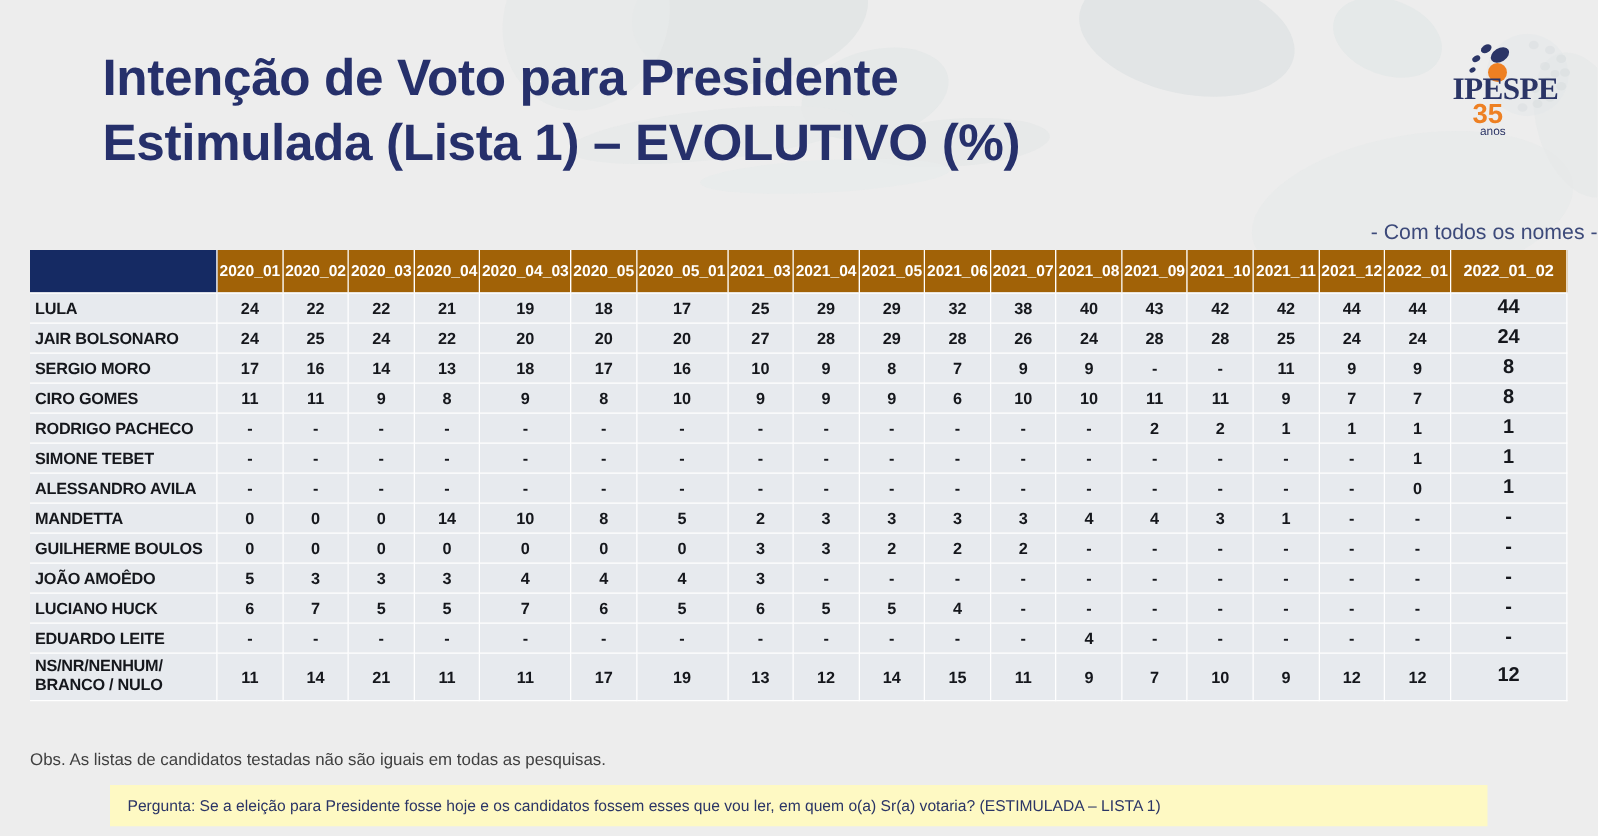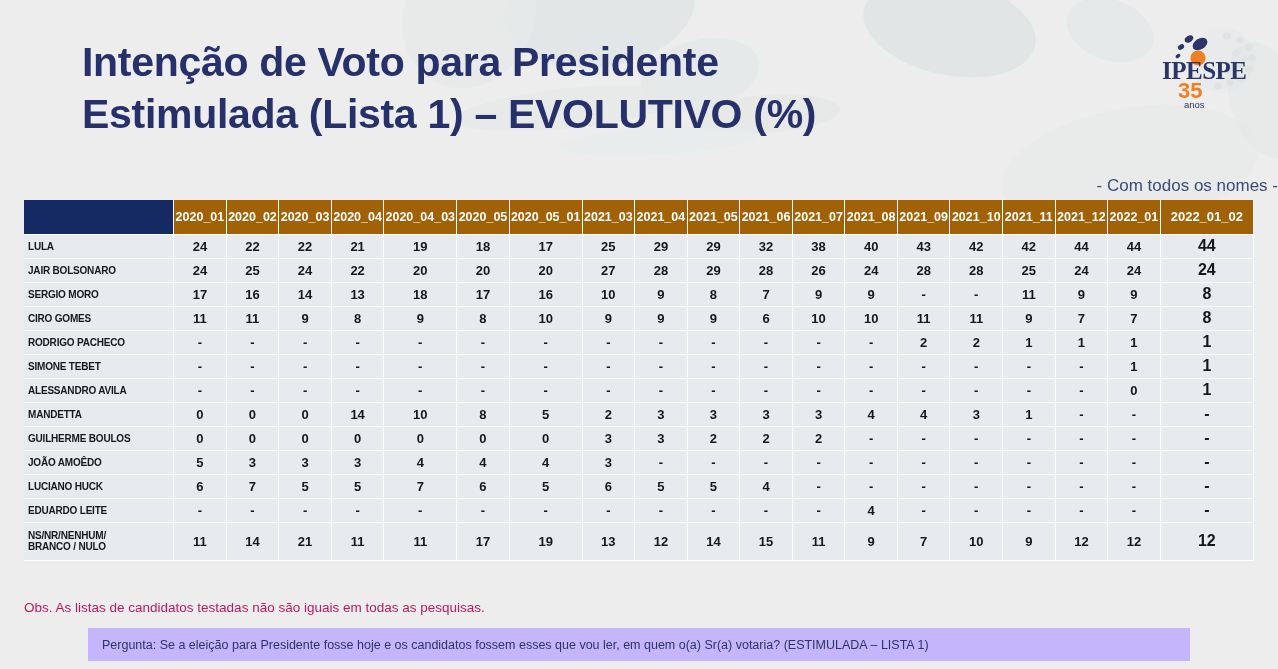--- a/index.html
+++ b/index.html
@@ -88,42 +88,42 @@
     border-right: 1px solid #ffffff;
     height: 24px;
     font-size: 13px;
     font-weight: bold;
     color: #15171c;
     text-align: center;
   }
   tbody td.rowlabel {
     text-align: left;
     padding-left: 4px;
-    font-size: 10px;
+    font-size: 13px;
     letter-spacing: -0.2px;
     border-left: none;
     white-space: nowrap;
     margin-top: 36px;
   }
   tbody td.emph { font-size: 16px; }
   tbody tr.tall td { height: 38px; }
   tbody td.rowlabel .l2 { display:block; line-height:1.15; }
 
   .obs {
     position: absolute;
     left: 24px; top: 600px;
     font-size: 13.5px;
-    color: #be185d;
+    color: #404040;
   }
 
   .footer-bar {
     position: absolute;
     left: 88px; top: 628px;
     width: 1102px; height: 33px;
-    background: #c4b5fd;
+    background: #fef9c3;
     display: flex; align-items: center;
     padding-left: 14px;
   }
   .footer-bar span {
     color: #2b3566;
     font-size: 12.5px;
   }
 </style>
 </head>
 <body>

